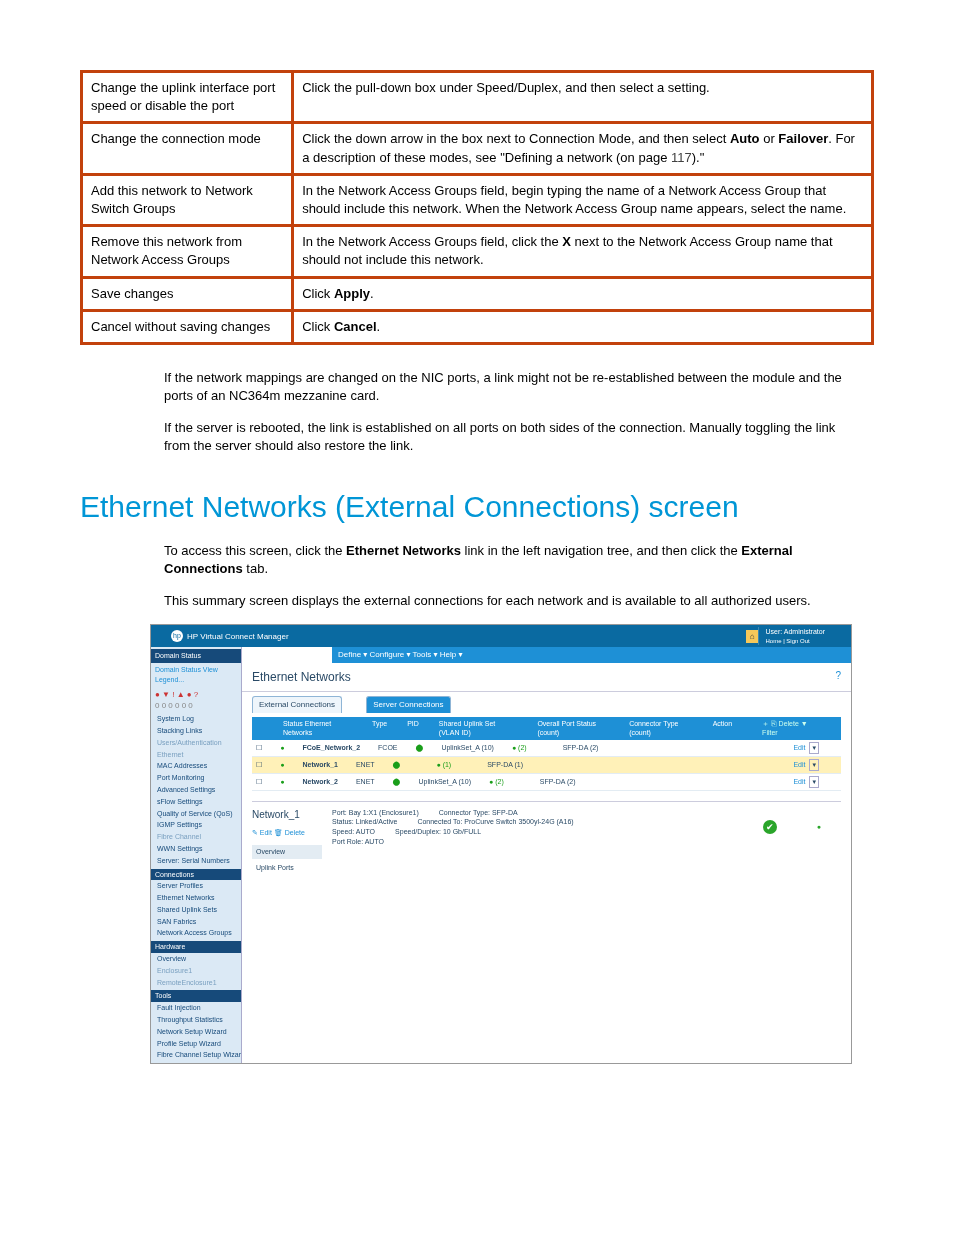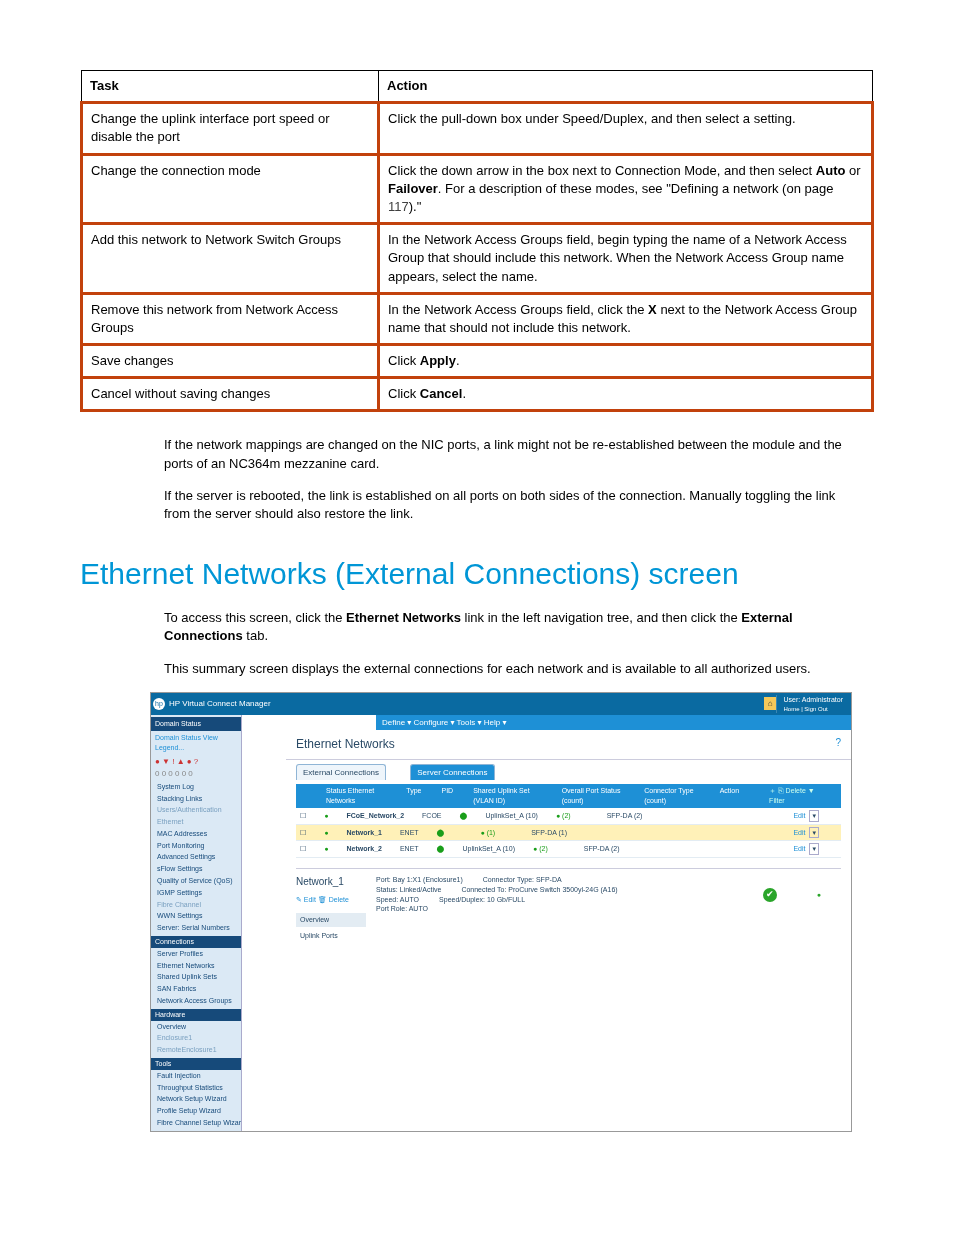--- a/index.html
+++ b/index.html
@@ -7,33 +7,33 @@
   table.task-table{width:100%;border-collapse:collapse;margin-bottom:24px;}
   table.task-table th{text-align:left;font-weight:bold;padding:6px 8px;border:1px solid #000;}
   table.task-table td{padding:6px 8px;border:3px solid #c2410c;vertical-align:top;}
   p{margin:0 14px 14px;padding-left:70px;}
   .heading{color:#0096D6;font-size:30px;font-weight:normal;margin:30px 0 14px;font-family:Arial,sans-serif;}
   .b{font-weight:bold;}
   .link{color:#404040;}
 
   
   .screenshot{width:700px;margin:10px 0 20px 70px;border:1px solid #999;background:#EAF1F5;font-size:8px;}
-  .ss-bar{background:#0a6aa1;color:#fff;display:flex;align-items:center;padding:2px 2px;}
+  .ss-bar{background:#0a6aa1;color:#fff;display:flex;align-items:center;padding:2px 20px;}
   .ss-bar .spacer{flex:1;}
   .ss-bar .userbox{background:#0a6aa1;border-left:1px solid #fff3;padding:0 6px;}
   .ss-menu{background:#1e90d6;color:#fff;padding:2px 6px;font-size:8px;margin-left:90px;}
   .ss-body{display:flex;align-items:stretch;}
   .ss-nav{width:90px;background:#dbe9f5;border-right:1px solid #aac;padding:2px 0;}
   .ss-nav .ds{background:#164a7a;color:#fff;padding:2px 4px;font-size:7px;}
   .ss-nav .legend{color:#1e90d6;padding:2px 4px;font-size:7px;}
   .ss-nav .icons{padding:2px 4px;font-size:8px;color:#888;}
   .ss-nav .group{background:#164a7a;color:#fff;padding:1px 4px;font-size:7px;margin-top:2px;}
   .ss-nav .item{color:#164a7a;padding:1px 6px;font-size:7px;white-space:nowrap;overflow:hidden;}
   .ss-nav .item.off{color:#7aa0c0;}
-  .ss-main{flex:1;background:#fff;padding-left:44px;}
+  .ss-main{flex:1;background:#fff;}
   .ss-title{background:#fff;color:#2a4a66;font-size:12px;padding:6px 10px;border-bottom:1px solid #ccd;}
   .ss-tabs{padding:4px 10px 0;}
   .ss-tab{display:inline-block;border:1px solid #8fb5d6;border-bottom:none;border-radius:3px 3px 0 0;padding:2px 6px;font-size:8px;color:#2a4a66;background:#eef5fb;margin-right:2px;}
   .ss-tab.act{background:#1e90d6;color:#fff;margin-left:20px;}
   .ss-tbl{background:#1e90d6;color:#fff;margin:4px 10px 0;padding:2px 4px;display:flex;font-size:7px;}
   .ss-tbl span{margin-right:20px;}
   .ss-tbl .spacer{flex:1;}
   .ss-tbl .tools{color:#cfe;}
   .ss-row{display:flex;align-items:center;margin:0 10px;padding:2px 4px;font-size:7px;border-bottom:1px solid #e3ecf3;color:#2a4a66;}
   .ss-row.hl{background:#fff1b8;}
@@ -52,24 +52,20 @@
   .ss-info .line div{margin-right:20px;}
   .ok-badge{width:14px;height:14px;border-radius:7px;background:#2aa52a;color:#fff;display:inline-flex;align-items:center;justify-content:center;font-size:9px;margin-left:auto;}
 </style>
 </head>
 <body>
 
 <div class="page">
 
   <table class="task-table">
     <tbody>
-        <tr>
-      <th style="width:280px">Task</th>
-      <th>Action</th>
-    </tr>
     <tr>
       <td>Change the uplink interface port speed or disable the port</td>
       <td>Click the pull-down box under Speed/Duplex, and then select a setting.</td>
     </tr>
     <tr>
       <td>Change the connection mode</td>
       <td>
         <span>Click the down arrow in the box next to Connection Mode, and then select </span><span class="b">Auto</span><span> or </span><span class="b">Failover</span><span>. For a description of these modes, see "Defining a network (on page </span><span class="link">117</span><span>)."</span>
       </td>
     </tr>

